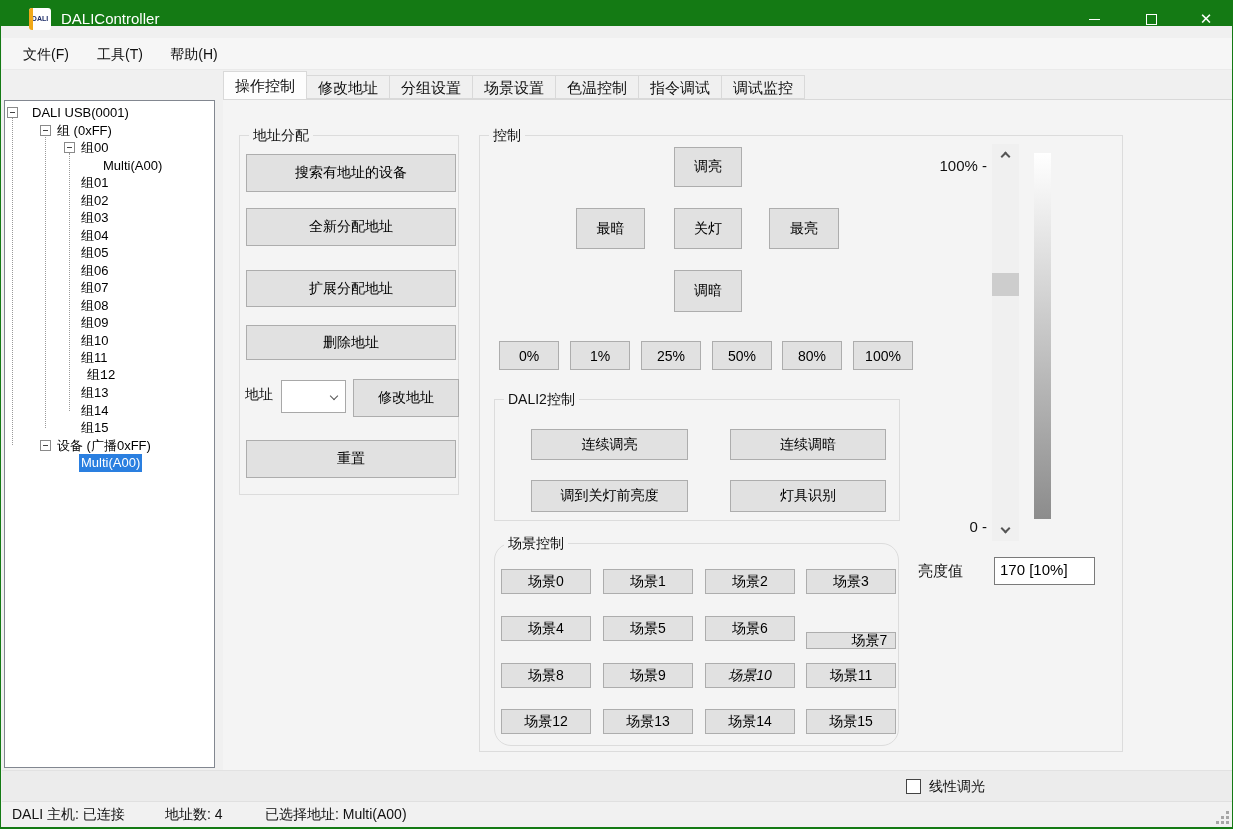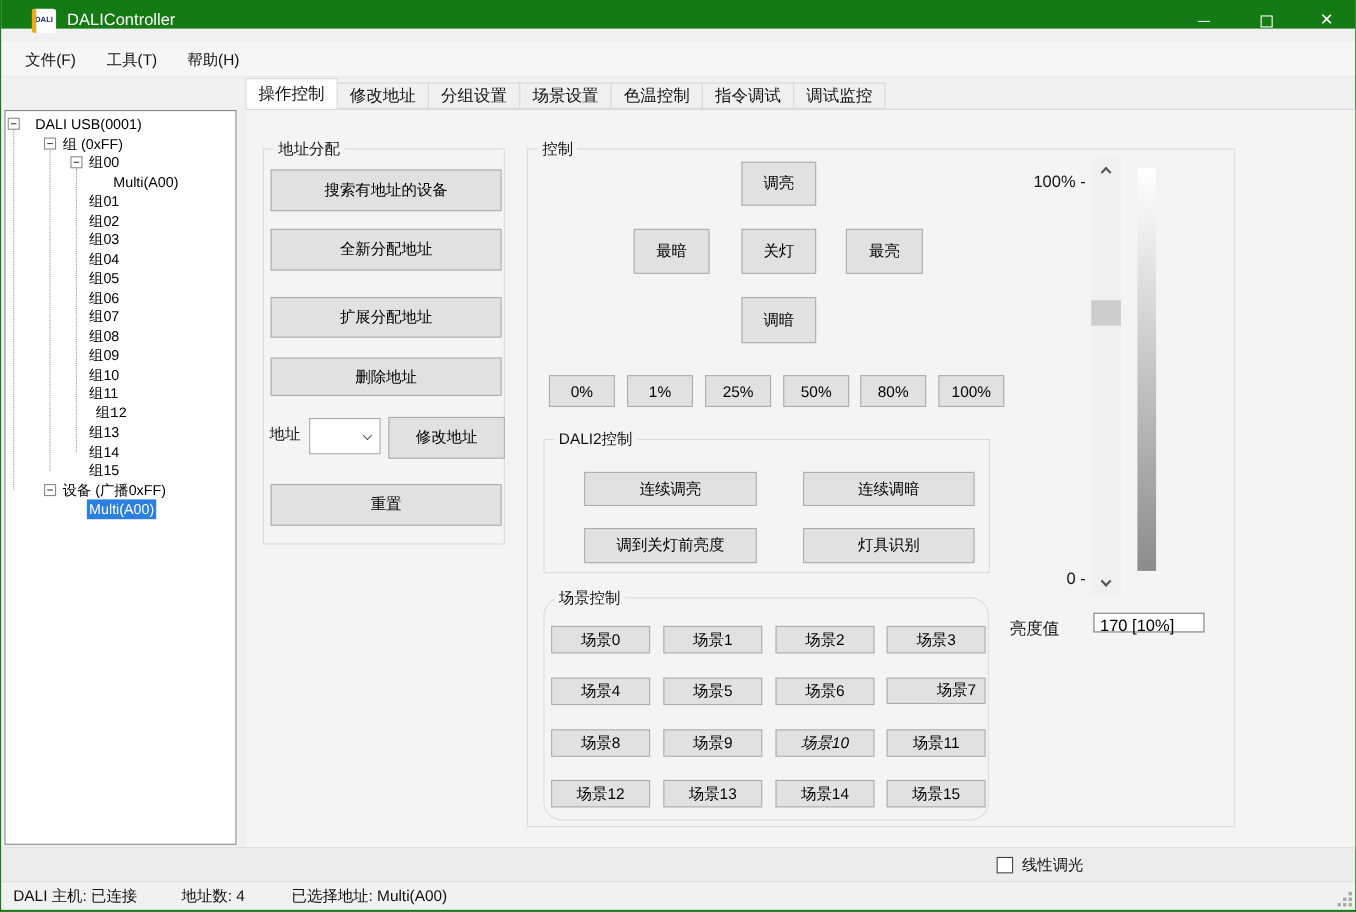--- a/index.html
+++ b/index.html
@@ -221,42 +221,42 @@
   <div class="groupbox" style="left:14px; top:407px; width:405px; height:203px; border-color:#dcdcdc;border-radius:17px;">
     <span class="group-label">场景控制</span>
     <div id="scene-buttons">
         <div class="btn" style="left: 6px; top: 25px; width: 90px; height: 25px;">场景0</div>
         <div class="btn" style="left: 108px; top: 25px; width: 90px; height: 25px;">场景1</div>
         <div class="btn" style="left: 210px; top: 25px; width: 90px; height: 25px;">场景2</div>
         <div class="btn" style="left: 311px; top: 25px; width: 90px; height: 25px;">场景3</div>
         <div class="btn" style="left: 6px; top: 72px; width: 90px; height: 25px;">场景4</div>
         <div class="btn" style="left: 108px; top: 72px; width: 90px; height: 25px;">场景5</div>
         <div class="btn" style="left: 210px; top: 72px; width: 90px; height: 25px;">场景6</div>
-        <div class="btn" style="left: 311px; top: 72px; width: 90px; height: 24px; padding-left: 37px;">场景7</div>
+        <div class="btn" style="left: 311px; top: 88px; width: 90px; height: 17px; padding-left: 37px;">场景7</div>
         <div class="btn" style="left: 6px; top: 119px; width: 90px; height: 25px;">场景8</div>
         <div class="btn" style="left: 108px; top: 119px; width: 90px; height: 25px;">场景9</div>
         <div class="btn" style="left: 210px; top: 119px; width: 90px; height: 25px; font-style: italic;">场景10</div>
         <div class="btn" style="left: 311px; top: 119px; width: 90px; height: 25px;">场景11</div>
         <div class="btn" style="left: 6px; top: 165px; width: 90px; height: 25px;">场景12</div>
         <div class="btn" style="left: 108px; top: 165px; width: 90px; height: 25px;">场景13</div>
         <div class="btn" style="left: 210px; top: 165px; width: 90px; height: 25px;">场景14</div>
         <div class="btn" style="left: 311px; top: 165px; width: 90px; height: 25px;">场景15</div>
       </div>
   </div>
 
   <span class="scale-label" style="left:432px; top:21px;">100% -</span>
   <div class="vscroll" style="left:512px; top:8px; height:397px;">
     <span class="chev up arrow"></span>
     <div class="thumb" style="top:129px;"></div>
     <span class="chev down arrow"></span>
   </div>
   <div class="gradientbar" style="left:554px; top:17px; height:366px;"></div>
   <span class="scale-label" style="left:432px; top:382px;">0 -</span>
   <span class="field-label" style="left:438px; top:426px; font-size:15px;">亮度值</span>
-  <div class="value-box" style="left:514px; top:421px; width:101px; height:18px;">170 [10%]</div>
+  <div class="value-box" style="left:514px; top:421px; width:101px; height:28px;">170 [10%]</div>
 </div>
 
 <div class="lower-band"></div>
 <div class="checkbox"></div>
 <span class="checkbox-label">线性调光</span>
 
 <div class="statusbar">
   <span class="status-item" style="left:10px;">DALI 主机: 已连接</span>
   <span class="status-item" style="left:163px;">地址数: 4</span>
   <span class="status-item" style="left:263px;">已选择地址: Multi(A00)</span>

